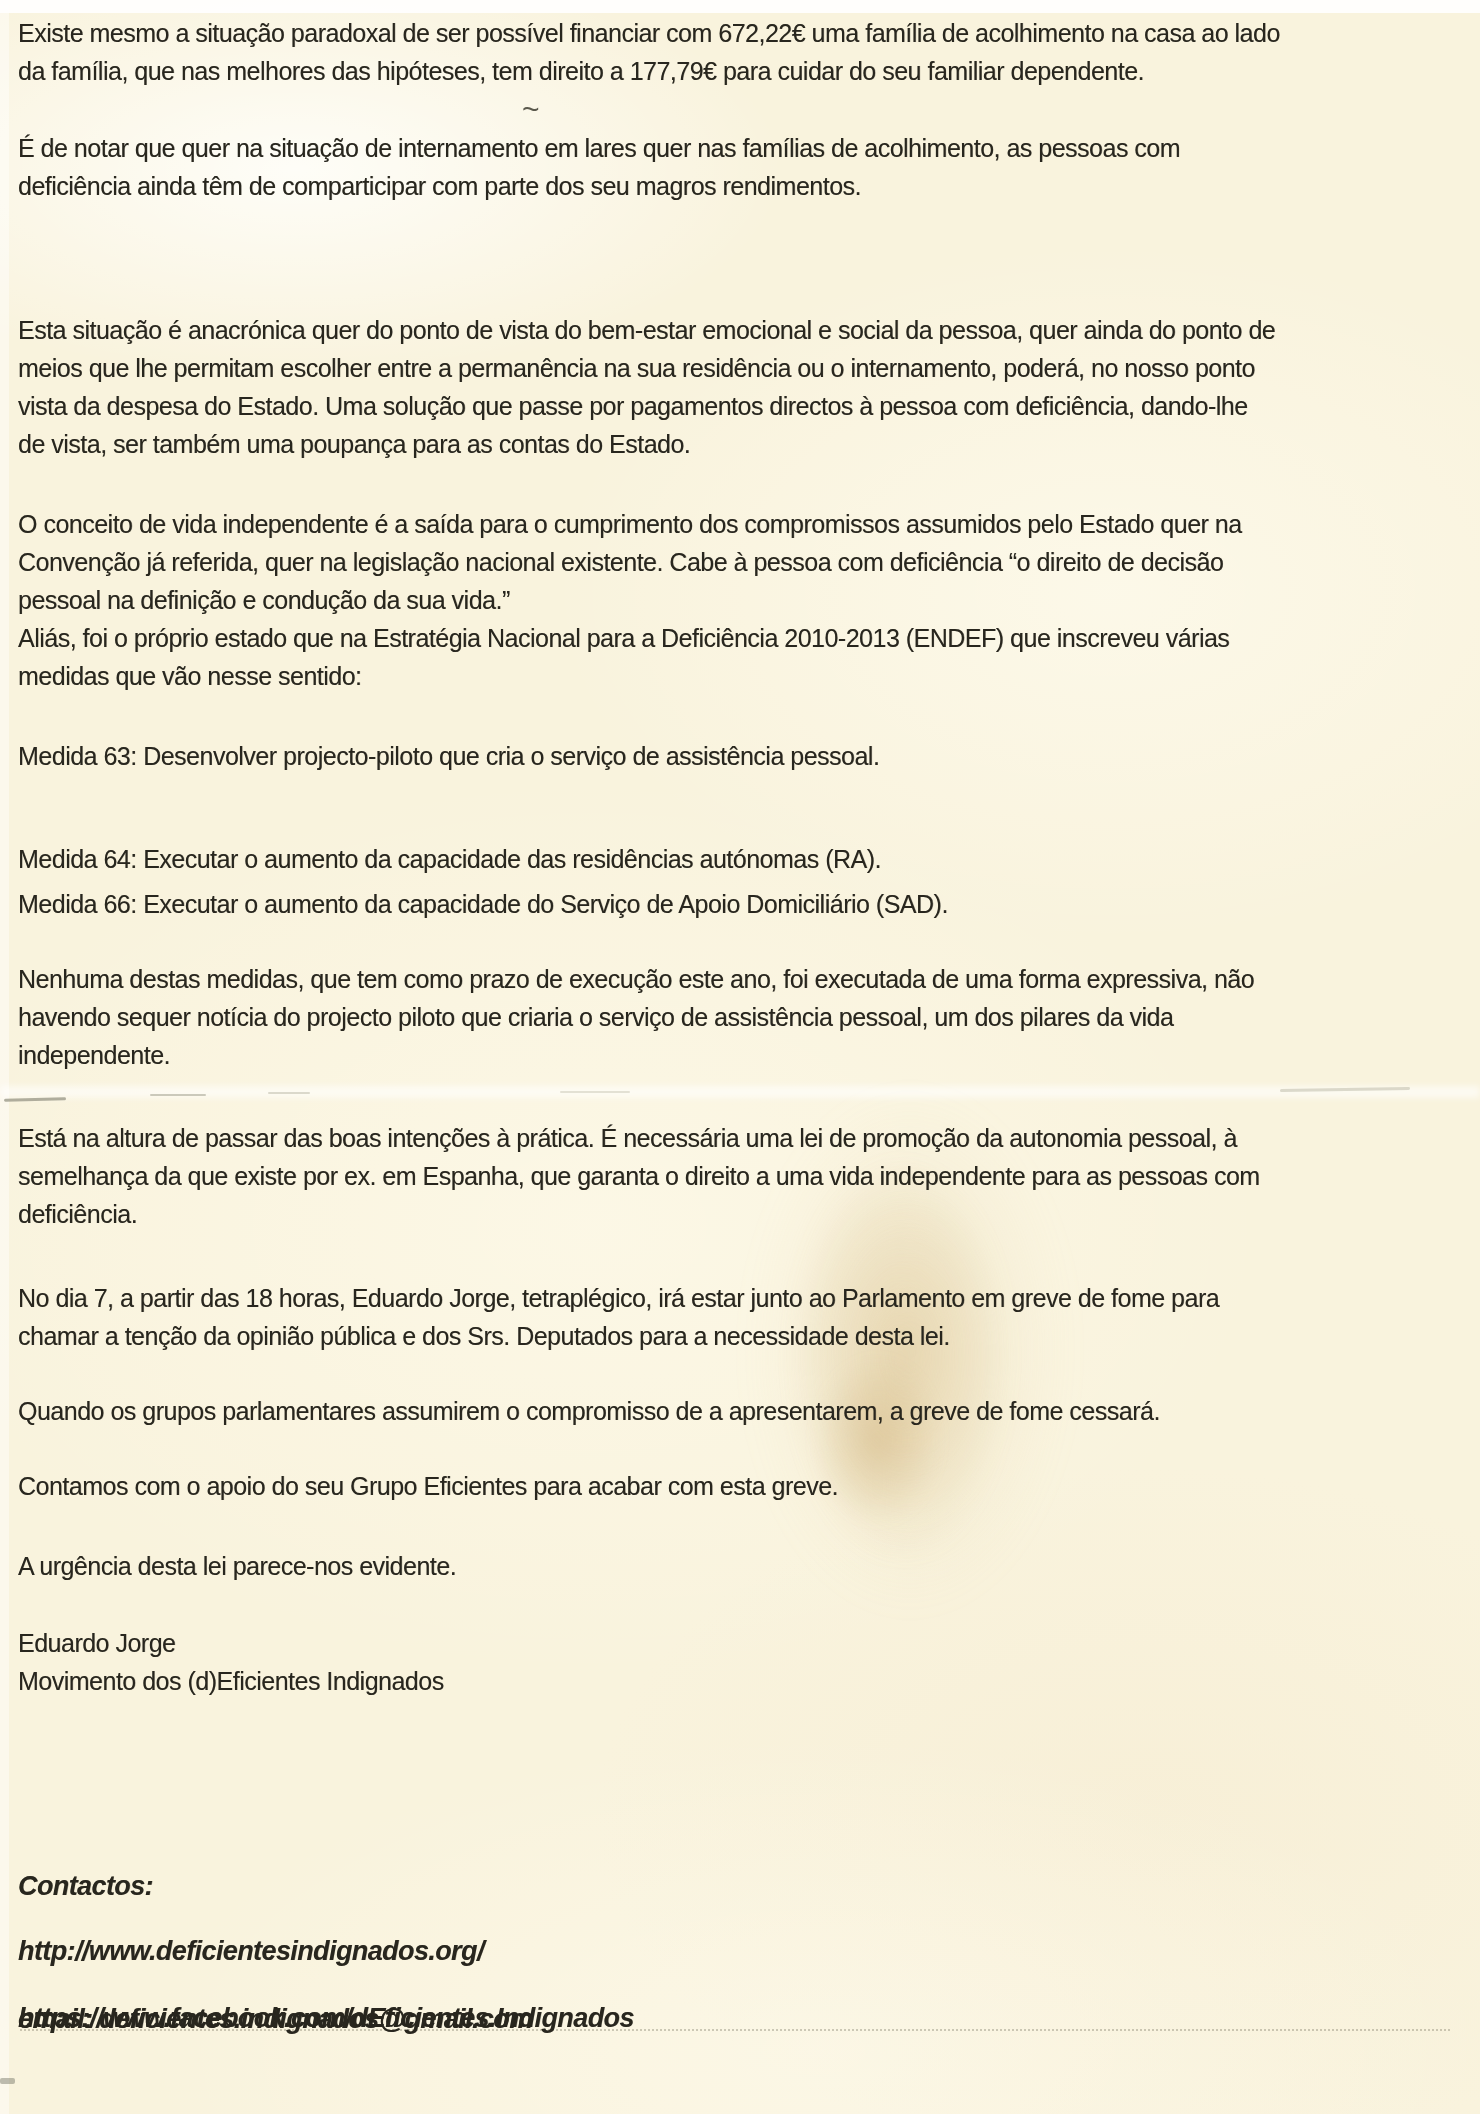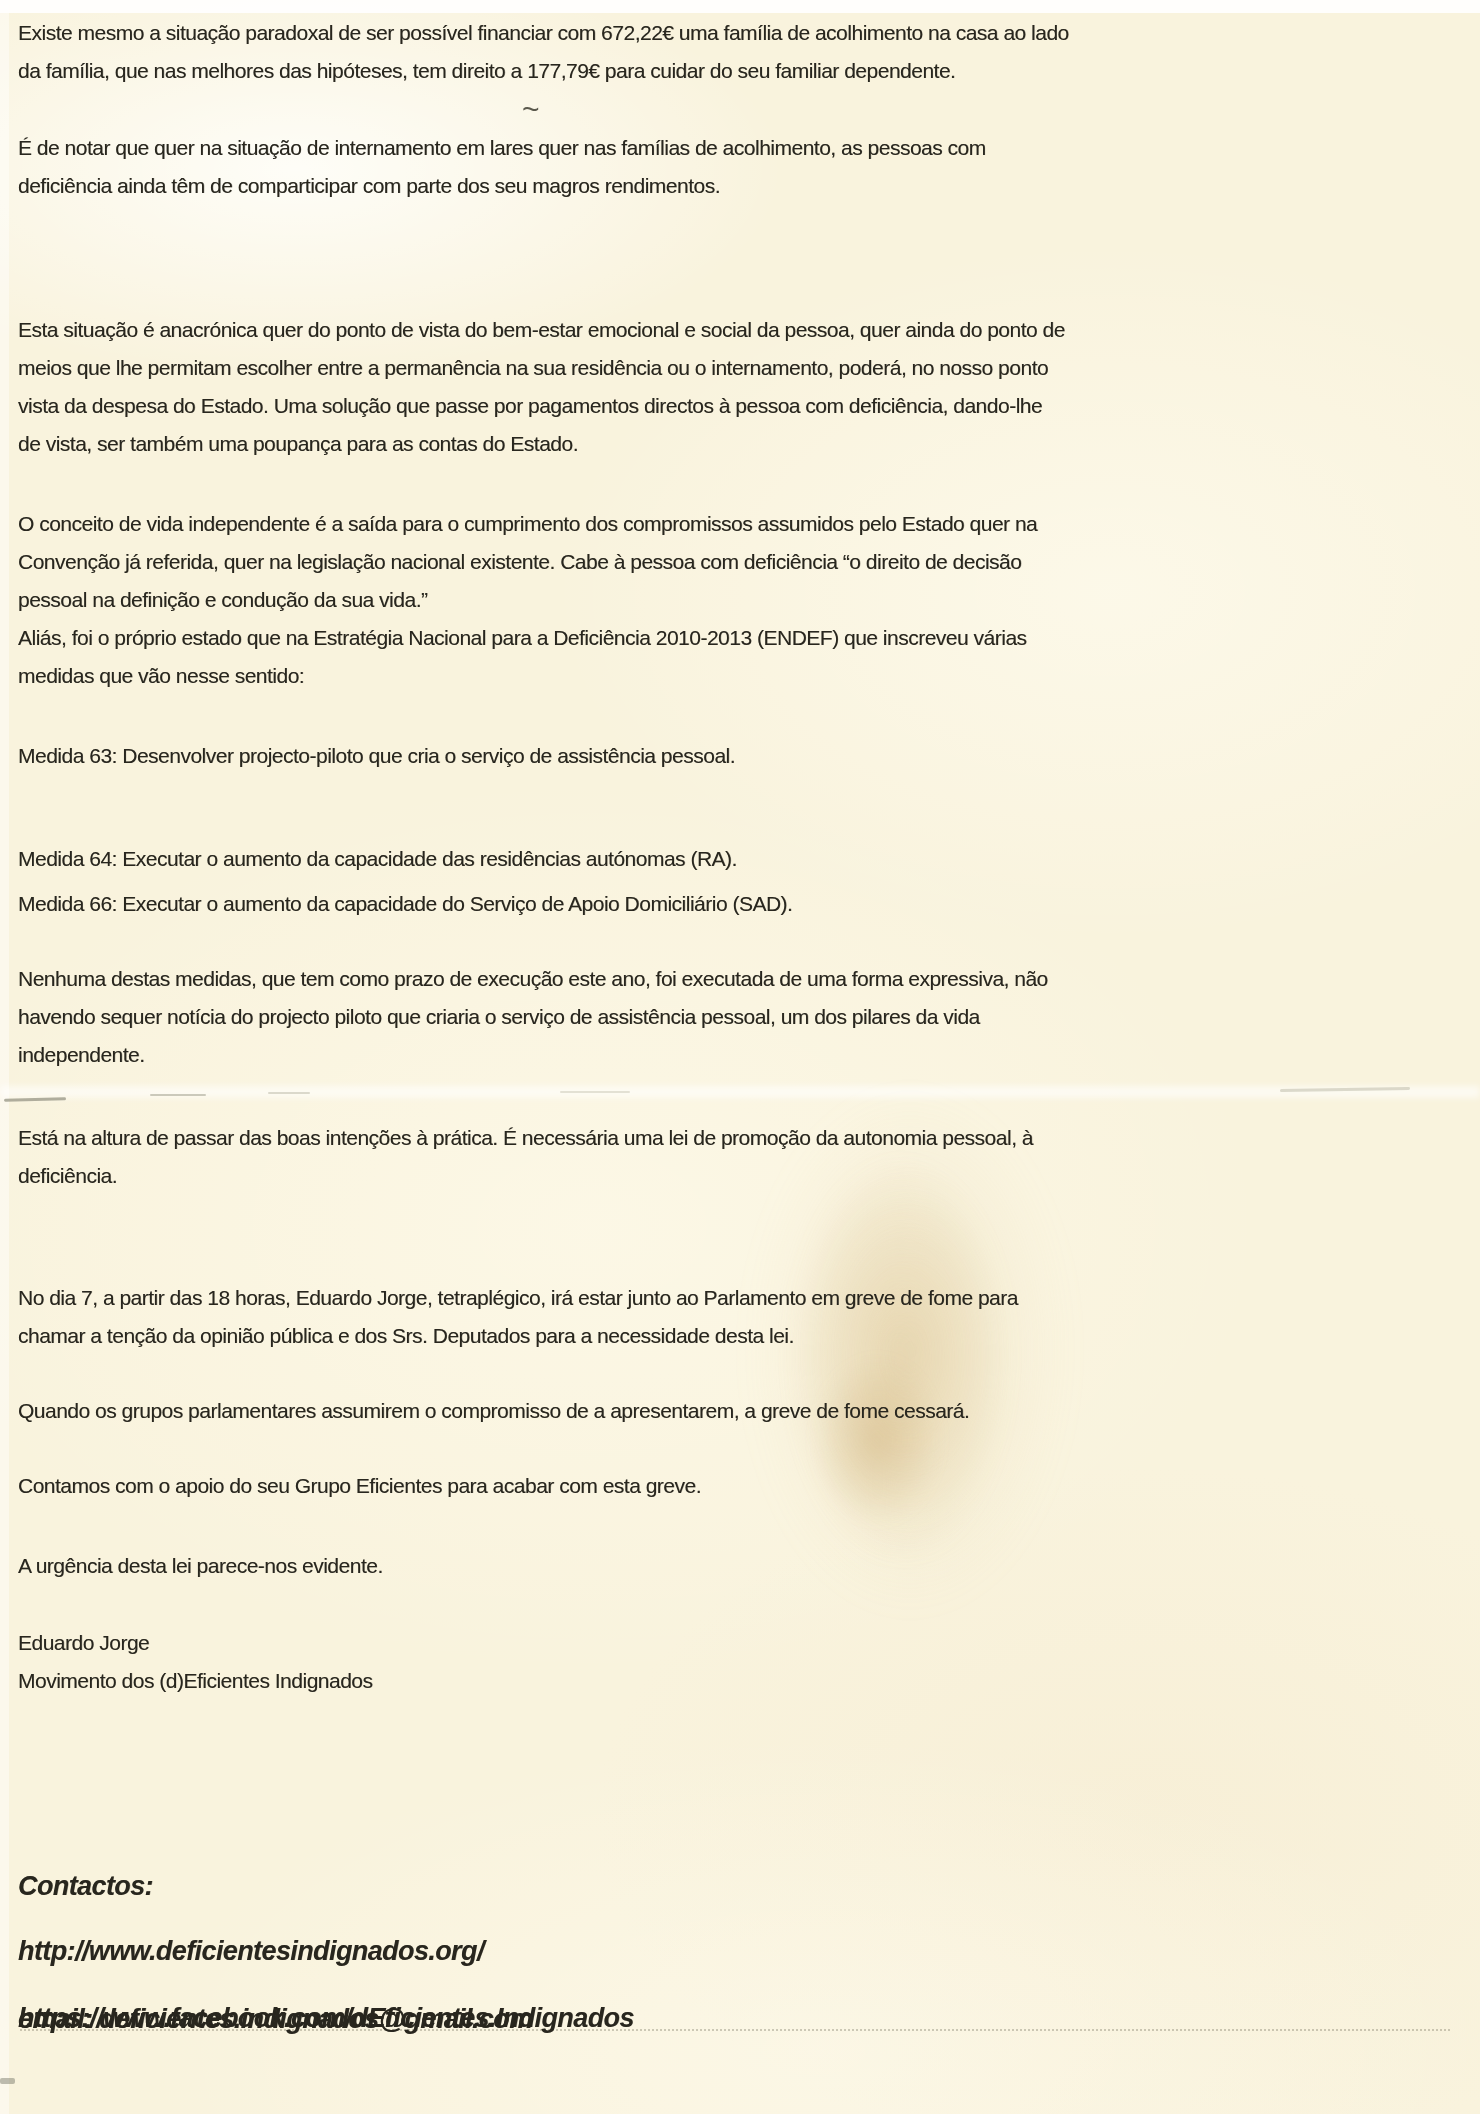--- a/index.html
+++ b/index.html
@@ -34,21 +34,21 @@
   .crease .d1{left:4px;top:16px;width:62px;height:3px;background:rgba(150,148,132,0.75);transform:rotate(-1.5deg);}
   .crease .d2{left:150px;top:12px;width:56px;height:2px;background:rgba(170,168,152,0.6);}
   .crease .d3{left:268px;top:10px;width:42px;height:2px;background:rgba(185,183,166,0.5);}
   .crease .d4{left:560px;top:9px;width:70px;height:2px;background:rgba(195,193,176,0.45);}
   .crease .d5{left:1280px;top:6px;width:130px;height:3px;background:rgba(185,183,166,0.5);transform:rotate(-1deg);}
   
   .dotline{position:absolute;left:20px;top:2029px;width:1430px;height:0;border-top:2px dotted rgba(95,92,74,0.30);}
   .edgemark{position:absolute;left:0;top:2078px;width:15px;height:6px;background:rgba(125,125,112,0.5);border-radius:2px;}
   .tilde{position:absolute;left:522px;top:92px;font-size:30px;color:#5a584c;}
   
-  .para{position:absolute;left:18px;font-size:21px;line-height:38px;letter-spacing:-0.5px;
+  .para{position:absolute;left:18px;font-size:25px;line-height:38px;letter-spacing:-0.5px;
     text-shadow:0.35px 0.35px 0 rgba(40,38,30,0.38);}
   .para .line{white-space:nowrap;height:38px;}
   .bold{font-weight:700;font-size:27px;letter-spacing:-0.6px;font-style:italic;}
   .b0{top:14px}.b1{top:129px}.b2{top:311px}.b3{top:505px}
   .b4{top:737px}.b5{top:840px}.b6{top:885px}.b7{top:960px}
   .b8{top:1119px}.b9{top:1279px}.b10{top:1392px}.b11{top:1467px}
   .b12{top:1547px}.b13{top:1624px}
   .c-head{top:1867px}.c-web{top:1932px}.c-fb{top:1999px}.c-mail{top:2000px}
 </style>
 </head>
@@ -107,20 +107,21 @@
   <div class="para b6">
       <div class="line">Medida 66: Executar o aumento da capacidade do Serviço de Apoio Domiciliário (SAD).</div>
     </div>
   <div class="para b7">
       <div class="line">Nenhuma destas medidas, que tem como prazo de execução este ano, foi executada de uma forma expressiva, não</div>
       <div class="line">havendo sequer notícia do projecto piloto que criaria o serviço de assistência pessoal, um dos pilares da vida</div>
       <div class="line">independente.</div>
     </div>
   <div class="para b8">
       <div class="line">Está na altura de passar das boas intenções à prática. É necessária uma lei de promoção da autonomia pessoal, à</div>
+      <div class="line">semelhança da que existe por ex. em Espanha, que garanta o direito a uma vida independente para as pessoas com</div>
       <div class="line">deficiência.</div>
     </div>
   <div class="para b9">
       <div class="line">No dia 7, a partir das 18 horas, Eduardo Jorge, tetraplégico, irá estar junto ao Parlamento em greve de fome para</div>
       <div class="line">chamar a tenção da opinião pública e dos Srs. Deputados para a necessidade desta lei.</div>
     </div>
   <div class="para b10">
       <div class="line">Quando os grupos parlamentares assumirem o compromisso de a apresentarem, a greve de fome cessará.</div>
     </div>
   <div class="para b11">

